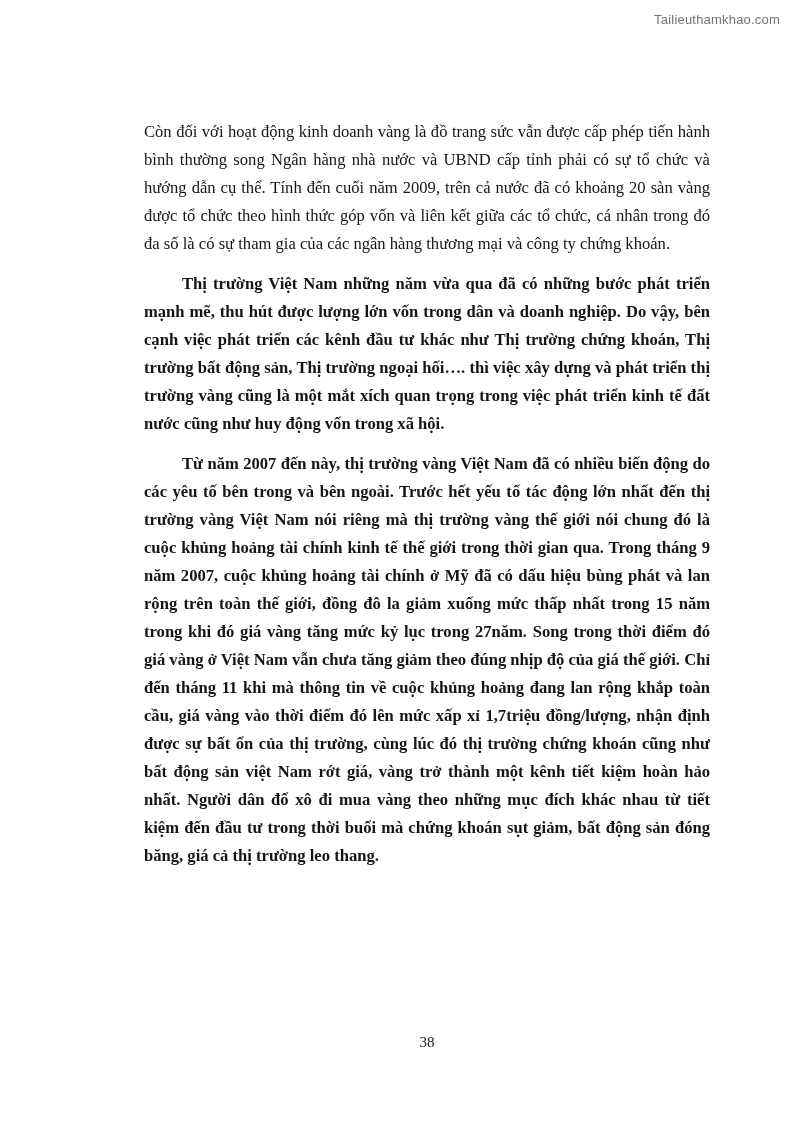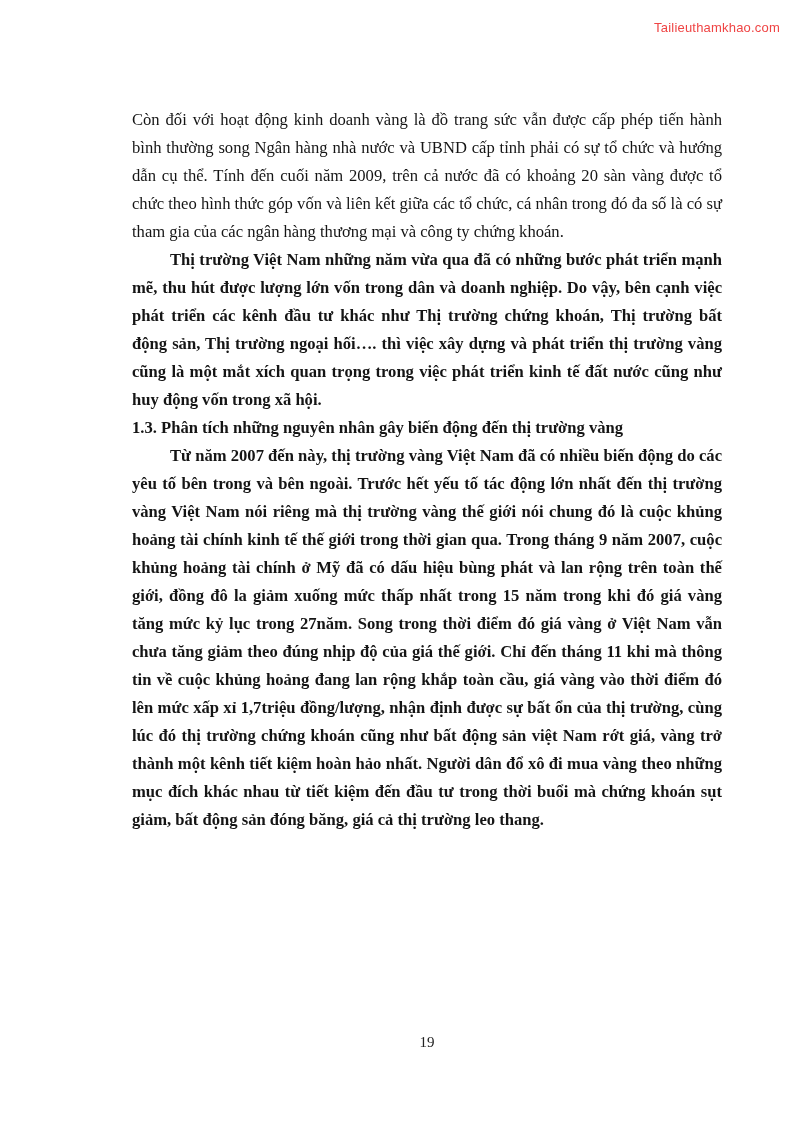--- a/index.html
+++ b/index.html
@@ -10,38 +10,38 @@
   body {
     width: 794px;
     height: 1123px;
     position: relative;
     font-family: "Liberation Serif", serif;
     color: #151515;
     overflow: hidden;
   }
   .watermark {
     position: absolute;
-    top: 20px;
+    top: 12px;
     right: 14px;
     font-family: "Liberation Sans", sans-serif;
     font-size: 13px;
-    color: #ef4444;
+    color: #737373;
     letter-spacing: 0.2px;
   }
   .content {
     position: absolute;
     left: 132px;
     top: 106px;
     width: 590px;
     font-size: 16.6px;
     line-height: 28px;
     text-align: justify;
   }
   .content p, .content h2 {
-    margin: 0;
+    margin: 12px;
     padding: 0;
     font-size: 16.6px;
     line-height: 28px;
   }
   .indent {
     text-indent: 38px;
     font-weight: bold;
   }
   .no-indent {
     text-indent: 0;
@@ -65,20 +65,19 @@
 
 <div class="page">
 
   <span class="watermark">Tailieuthamkhao.com</span>
 
   <div class="content">
     <p class="body no-indent">Còn đối với hoạt động kinh doanh vàng là đồ trang sức vẫn được cấp phép tiến hành bình thường song Ngân hàng nhà nước và UBND cấp tỉnh phải có sự tổ chức và hướng dẫn cụ thể. Tính đến cuối năm 2009, trên cả nước đã có khoảng 20 sàn vàng được tổ chức theo hình thức góp vốn và liên kết giữa các tổ chức, cá nhân trong đó đa số là có sự tham gia của các ngân hàng thương mại và công ty chứng khoán.</p>
 
     <p class="body indent">Thị trường Việt Nam những năm vừa qua đã có những bước phát triển mạnh mẽ, thu hút được lượng lớn vốn trong dân và doanh nghiệp. Do vậy, bên cạnh việc phát triển các kênh đầu tư khác như Thị trường chứng khoán, Thị trường bất động sản, Thị trường ngoại hối…. thì việc xây dựng và phát triển thị trường vàng cũng là một mắt xích quan trọng trong việc phát triển kinh tế đất nước cũng như huy động vốn trong xã hội.</p>
 
-    <h2 class="heading">1.3. Phân tích những nguyên nhân gây biến động đến thị trường vàng</h2>
 
     <p class="body indent">Từ năm 2007 đến này, thị trường vàng Việt Nam đã có nhiều biến động do các yêu tố bên trong và bên ngoài. Trước hết yếu tố tác động lớn nhất đến thị trường vàng Việt Nam nói riêng mà thị trường vàng thế giới nói chung đó là cuộc khủng hoảng tài chính kinh tế thế giới trong thời gian qua. Trong tháng 9 năm 2007, cuộc khủng hoảng tài chính ở Mỹ đã có dấu hiệu bùng phát và lan rộng trên toàn thế giới, đồng đô la giảm xuống mức thấp nhất trong 15 năm trong khi đó giá vàng tăng mức kỷ lục trong 27năm. Song trong thời điểm đó giá vàng ở Việt Nam vẫn chưa tăng giảm theo đúng nhịp độ của giá thế giới. Chỉ đến tháng 11 khi mà thông tin về cuộc khủng hoảng đang lan rộng khắp toàn cầu, giá vàng vào thời điểm đó lên mức xấp xỉ 1,7triệu đồng/lượng, nhận định được sự bất ổn của thị trường, cùng lúc đó thị trường chứng khoán cũng như bất động sản việt Nam rớt giá, vàng trở thành một kênh tiết kiệm hoàn hảo nhất. Người dân đổ xô đi mua vàng theo những mục đích khác nhau từ tiết kiệm đến đầu tư trong thời buổi mà chứng khoán sụt giảm, bất động sản đóng băng, giá cả thị trường leo thang.</p>
   </div>
 
-  <div class="page-number">19</div>
+  <div class="page-number">38</div>
 
 </div>
 
 </body></html>

